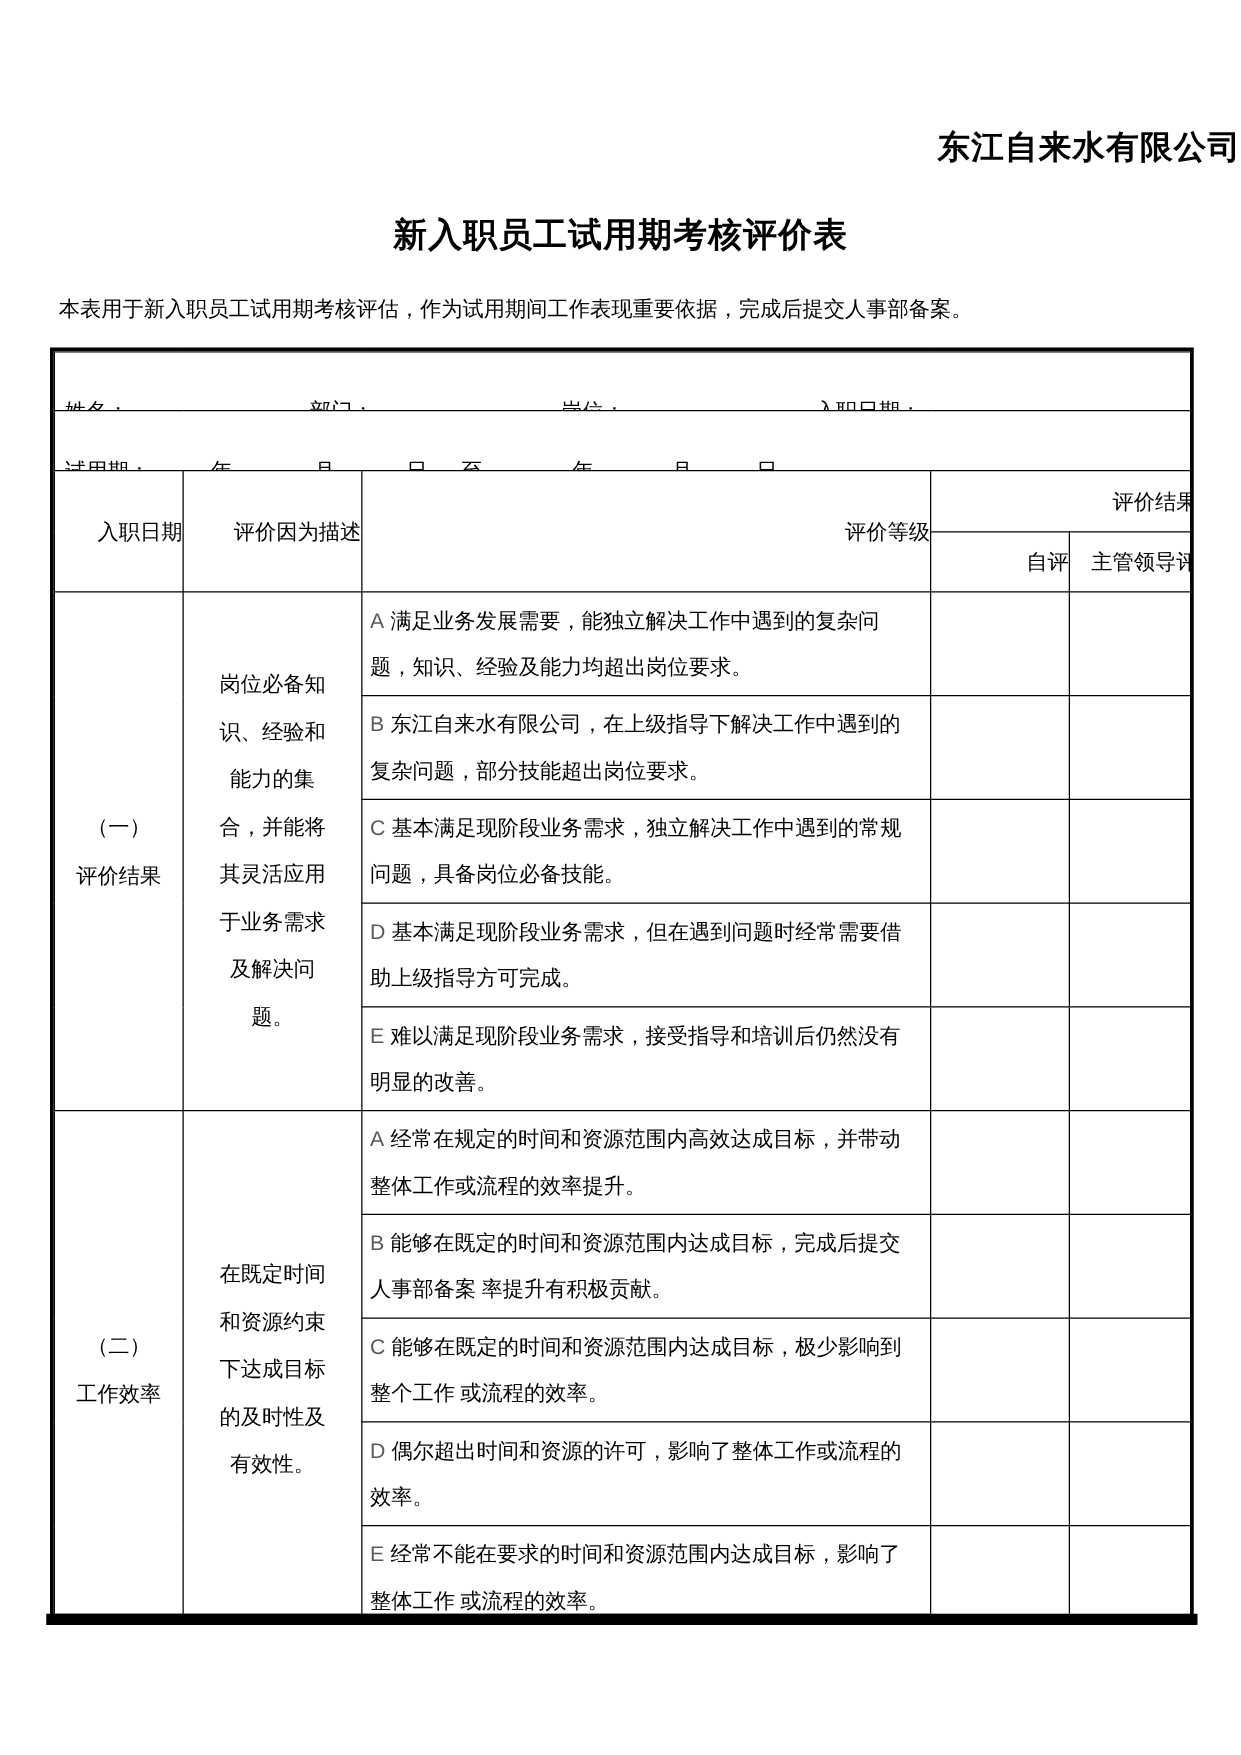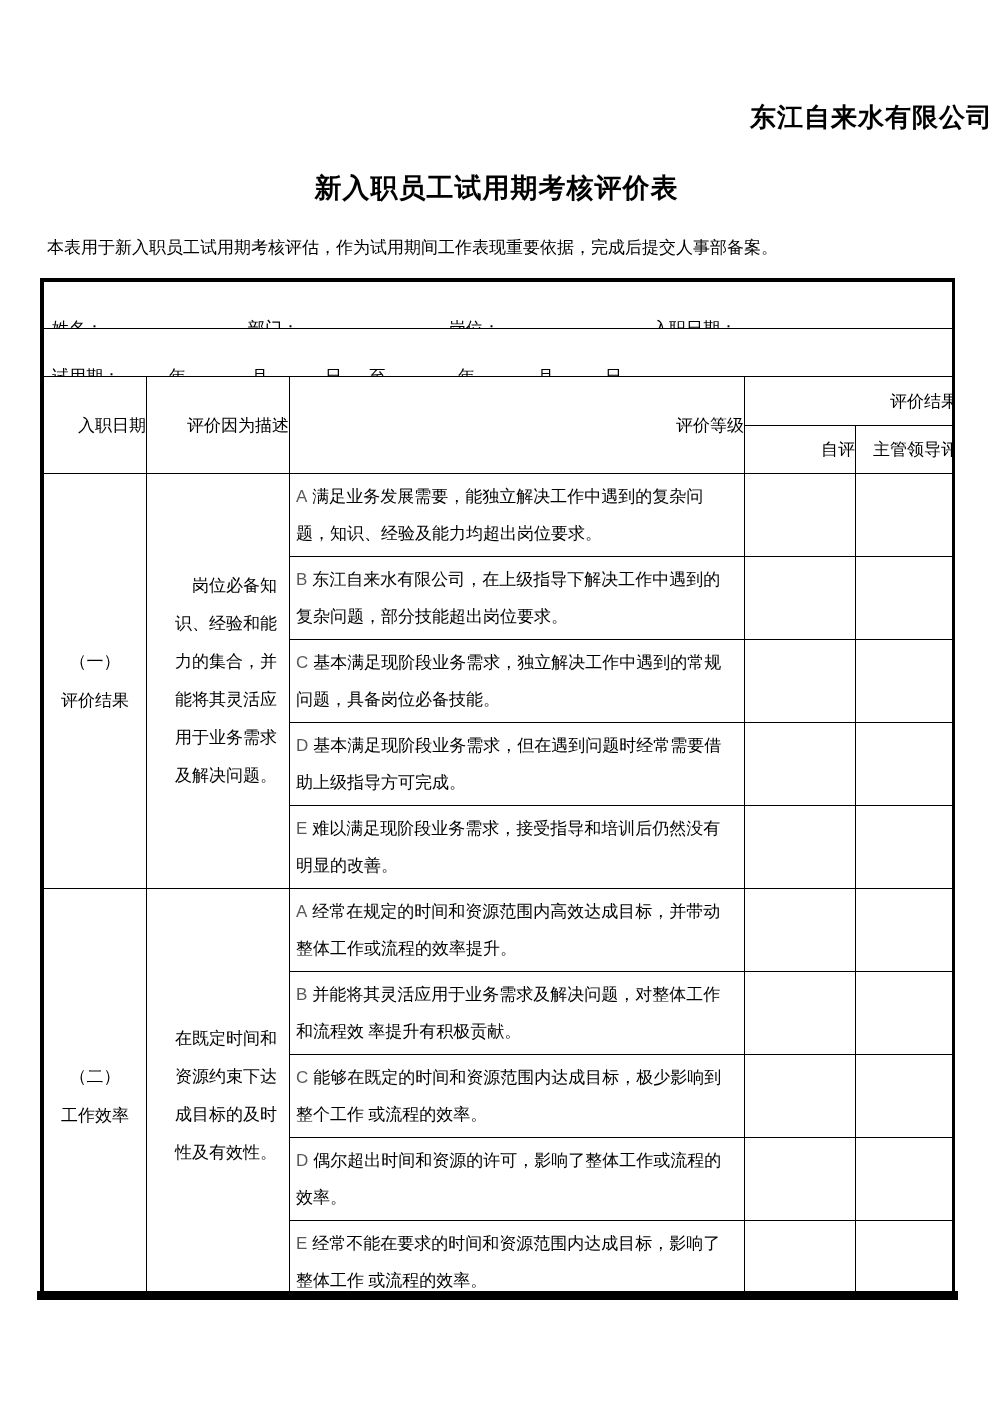--- a/index.html
+++ b/index.html
@@ -47,21 +47,21 @@
   tr.probe-row  { height: 48px; }
   tr.head-row-1 { height: 49px; }
   tr.head-row-2 { height: 48px; }
   tr.grade-row  { height: 77px; }
   .rel-cell { position: relative; height: 100%; }
   .rel-cell span { position: absolute; top: 12px; white-space: nowrap; font-size: 17px; }
   th.center, td.center { text-align: right; }
   td.item-cell { text-align: center; }
   td.item-cell .num { display: block; }
   td.item-cell .nm  { display: block; margin-top: 16px; }
-  td.desc-cell { padding: 6px 12px; line-height: 38px; text-align: right; }
+  td.desc-cell { padding: 6px 28px; line-height: 38px; text-align: center; }
   td.grade-cell { padding: 4px 10px 4px 6px; line-height: 37px; text-align: left; }
   td.grade-cell .letter {
     color: #595959;
     font-family: "Liberation Sans", "DejaVu Sans", sans-serif;
     margin-right: 5px;
   }
   td.blank-cell { background: #fff; }
   .cut-bar {
     position: absolute; top: 1291px; left: 37px;
     width: 921px; height: 9px; background: #000;
@@ -157,21 +157,21 @@
     <td class="item-cell" rowspan="5">
       <span class="num">（二）</span>
       <span class="nm">工作效率</span>
     </td>
     <td class="desc-cell" rowspan="5">在既定时间和资源约束下达成目标的及时性及有效性。</td>
     <td class="grade-cell"><span class="letter">A</span><span>经常在规定的时间和资源范围内高效达成目标，并带动整体工作或流程的效率提升。</span></td>
     <td class="blank-cell"></td>
     <td class="blank-cell"></td>
   </tr>
   <tr class="grade-row">
-    <td class="grade-cell"><span class="letter">B</span><span>并能将其灵活应用于业务需求及解决问题，对整体工作和流程效 率提升有积极贡献。</span></td>
+    <td class="grade-cell"><span class="letter">B</span><span>能够在既定的时间和资源范围内达成目标，完成后提交人事部备案 率提升有积极贡献。</span></td>
     <td class="blank-cell"></td>
     <td class="blank-cell"></td>
   </tr>
   <tr class="grade-row">
     <td class="grade-cell"><span class="letter">C</span><span>能够在既定的时间和资源范围内达成目标，极少影响到整个工作 或流程的效率。</span></td>
     <td class="blank-cell"></td>
     <td class="blank-cell"></td>
   </tr>
   <tr class="grade-row">
     <td class="grade-cell"><span class="letter">D</span><span>偶尔超出时间和资源的许可，影响了整体工作或流程的效率。</span></td>

